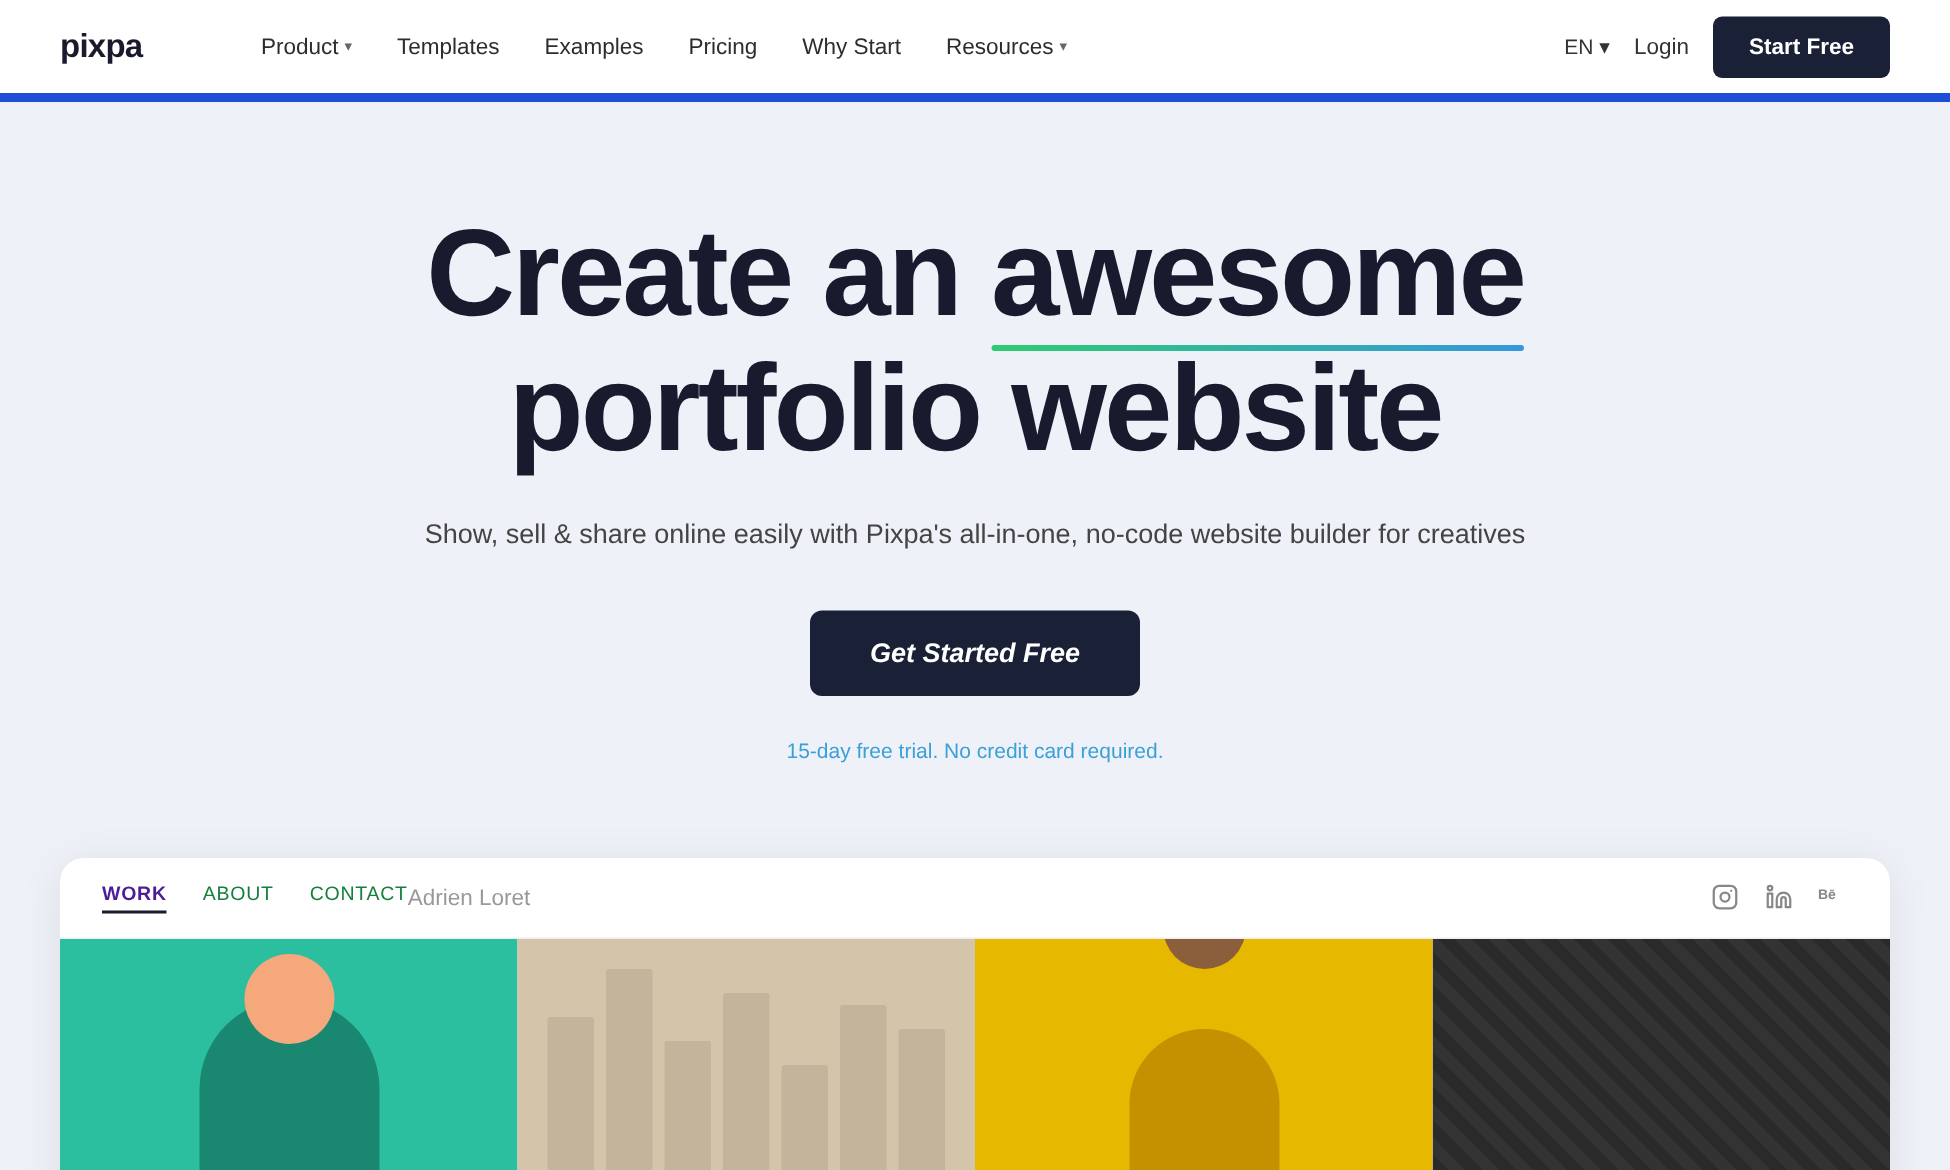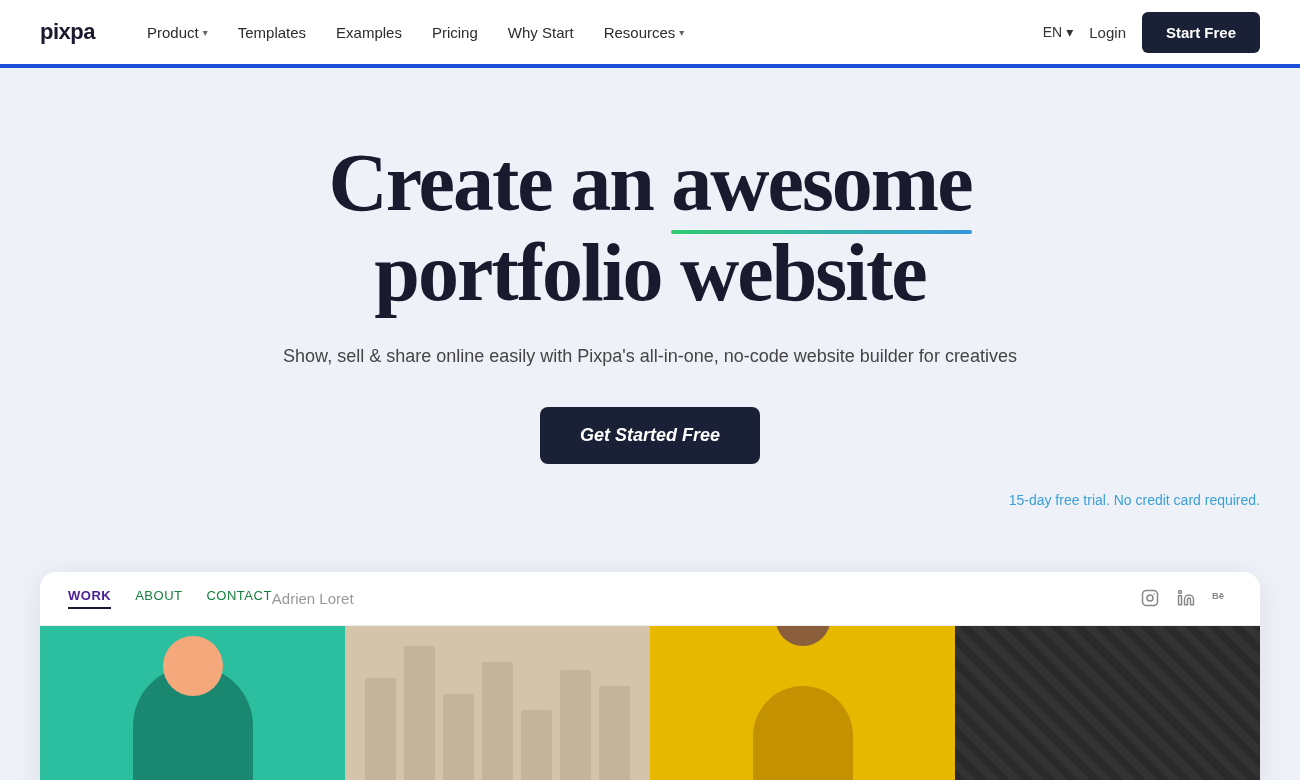--- a/index.html
+++ b/index.html
@@ -11,23 +11,24 @@
       overflow: hidden;
     }
 
     
     nav {
       background: #fff;
       display: flex;
       align-items: center;
       padding: 0 40px;
       height: 68px;
-      border-bottom: 4px solid #1d4ed8;
+      border-bottom: 6px solid #1d4ed8;
       position: relative;
       z-index: 10;
+      gap: 27px;
     }
     .nav-logo {
       font-size: 22px;
       font-weight: 700;
       color: #1a1a2e;
       letter-spacing: -0.5px;
       margin-right: 40px;
     }
     .nav-links {
       display: flex;
@@ -85,21 +86,21 @@
       background: #eef2f8;
       text-align: center;
       padding: 70px 40px 40px;
     }
     .hero-title {
       font-size: 82px;
       font-weight: 800;
       color: #1a1a2e;
       line-height: 1.1;
       letter-spacing: -2px;
-      font-family: Liberation Serif, serif;
+      font-family: Liberation Sans, sans-serif;
       margin-bottom: 24px;
     }
     .hero-title .awesome-wrap {
       position: relative;
       display: inline-block;
     }
     .hero-title .awesome-underline {
       position: absolute;
       bottom: -6px;
       left: 0;
@@ -124,21 +125,20 @@
       font-weight: 600;
       cursor: pointer;
       margin-bottom: 16px;
       display: inline-block;
       font-style: italic;
     }
     .hero-trial {
       font-size: 14px;
       color: #3b9fd8;
       margin-top: 12px;
-      text-align: right;
     }
 
     
     .preview-card {
       background: #fff;
       border-radius: 16px 16px 0 0;
       margin: 24px 40px 0;
       padding: 0;
       box-shadow: 0 4px 30px rgba(0,0,0,0.08);
       overflow: hidden;

